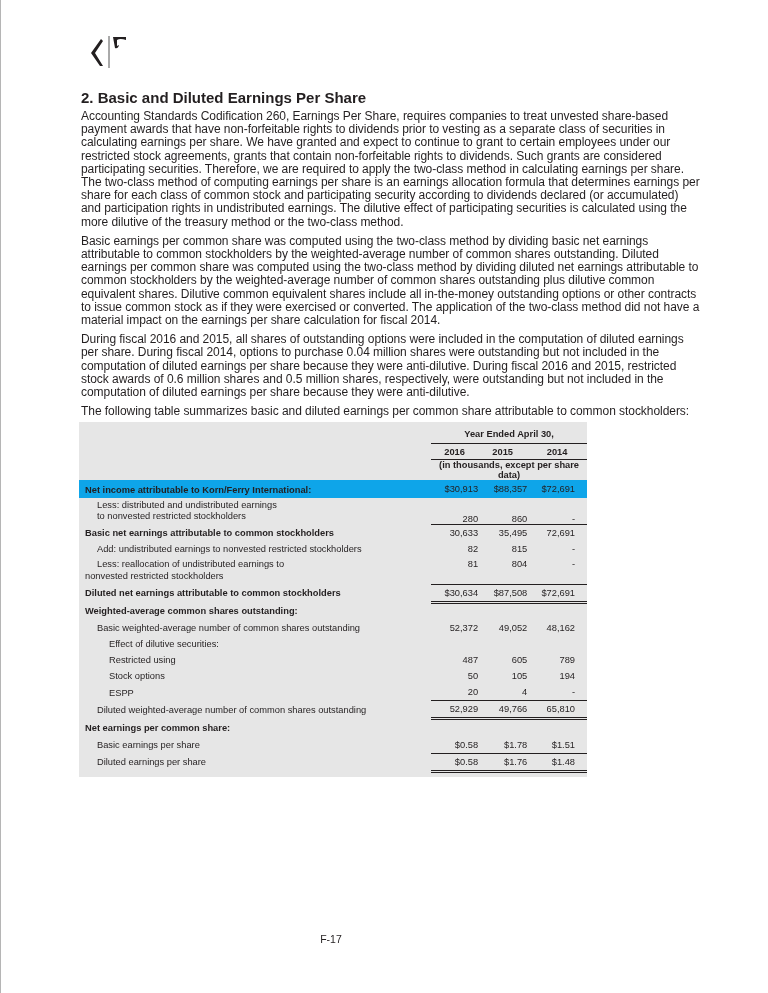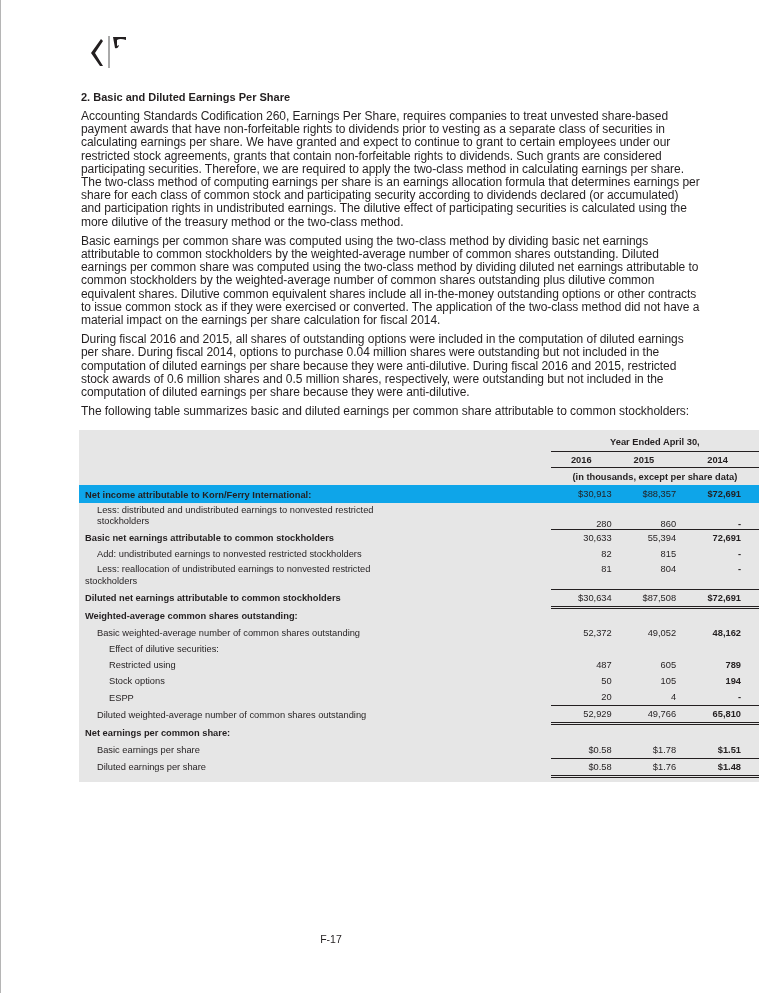--- a/index.html
+++ b/index.html
@@ -1,29 +1,29 @@
 <!DOCTYPE html>
 <html><head>
 <meta charset="utf-8">
 <style>
   html, body { margin:0; padding:0; background:#ffffff; }
   body { width:768px; height:993px; position:relative; overflow:hidden;
          font-family:"Liberation Sans", sans-serif; color:#231f20; }
   .left-edge { position:absolute; left:0; top:0; width:1px; height:993px; background:#b5b5b5; }
   .logo { position:absolute; left:88px; top:33px; width:50px; height:36px; }
   .content { position:absolute; left:81px; top:90px; width:620px; }
-  h2 { font-size:11px; font-weight:bold; margin:0 0 5px 0; line-height:15px; }
+  h2 { font-size:15px; font-weight:bold; margin:0 0 5px 0; line-height:15px; }
   p { font-size:12px; line-height:13.2px; margin:0 0 6px 0; letter-spacing:-0.05px; }
-  .tbl-wrap { background:#e6e6e6; margin-top:12px; width:680px; margin-left:-2px; padding:2px 0 4px 0; }
+  .tbl-wrap { background:#e6e6e6; margin-top:4px; width:508px; margin-left:-2px; padding:2px 0 4px 0; }
   table { border-collapse:collapse; width:100%; font-size:9.3px; }
   td { padding:0; height:16px; vertical-align:middle; }
   td.lbl { padding-left:6px; }
   td.num { text-align:right; width:53px; padding-right:0; }
   td.num.c2 { width:56px; }
-  td.num.c3 { width:54px; padding-right:18px;font-weight:bold; }
+  td.num.c3 { width:54px; padding-right:12px; }
   .b { font-weight:bold; }
   .i1 { padding-left:18px !important; }
   .i2 { padding-left:30px !important; }
   .hdr td { font-weight:bold; text-align:center; height:15px; }
   .bl-dbl { border-bottom:3px double #231f20; }
   .bl-bot { border-bottom:1px solid #231f20; }
   .footer { position:absolute; top:933px; left:0; width:662px; text-align:center; font-size:10.5px; }
   .wrapline { line-height:11.5px; padding-top:2px; padding-bottom:2px; }
 </style>
 </head>
@@ -71,21 +71,21 @@
       </tr>
       <tr>
         <td class="lbl i1 wrapline" style="padding-right:150px">Less: distributed and undistributed earnings to nonvested restricted stockholders</td>
         <td class="num bl-bot" style="vertical-align:bottom">280</td>
         <td class="num c2 bl-bot" style="vertical-align:bottom">860</td>
         <td class="num c3 bl-bot" style="vertical-align:bottom">-</td>
       </tr>
       <tr>
         <td class="lbl b">Basic net earnings attributable to common stockholders</td>
         <td class="num">30,633</td>
-        <td class="num c2">55,394</td>
+        <td class="num c2">35,495</td>
         <td class="num c3">72,691</td>
       </tr>
       <tr>
         <td class="lbl i1">Add: undistributed earnings to nonvested restricted stockholders</td>
         <td class="num">82</td>
         <td class="num c2">815</td>
         <td class="num c3">-</td>
       </tr>
       <tr>
         <td class="lbl wrapline" style="text-indent:12px; padding-right:140px">Less: reallocation of undistributed earnings to nonvested restricted stockholders</td>

